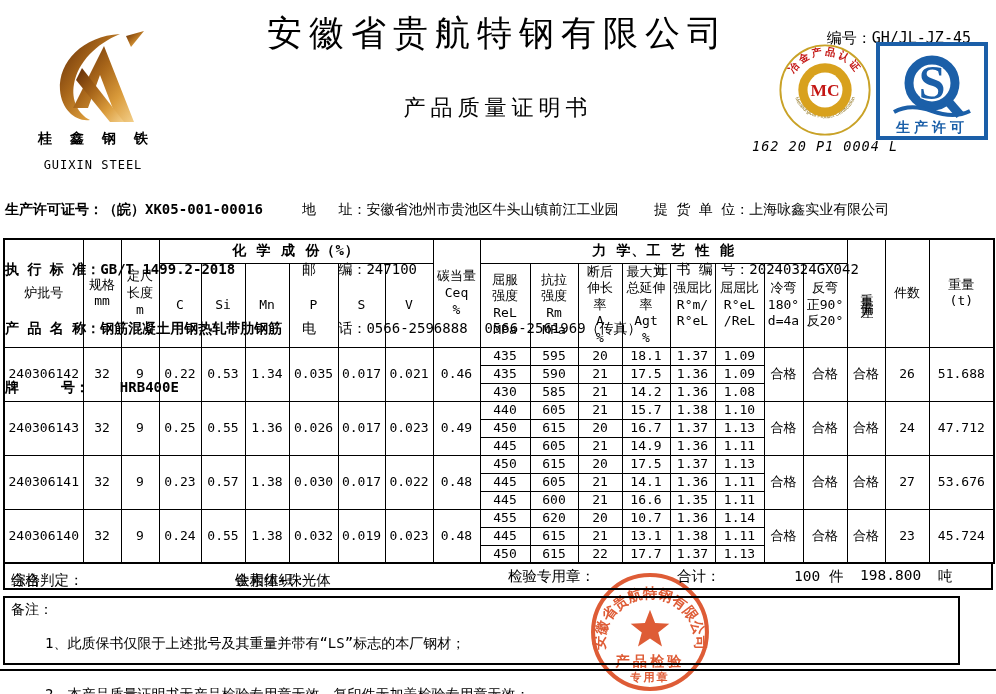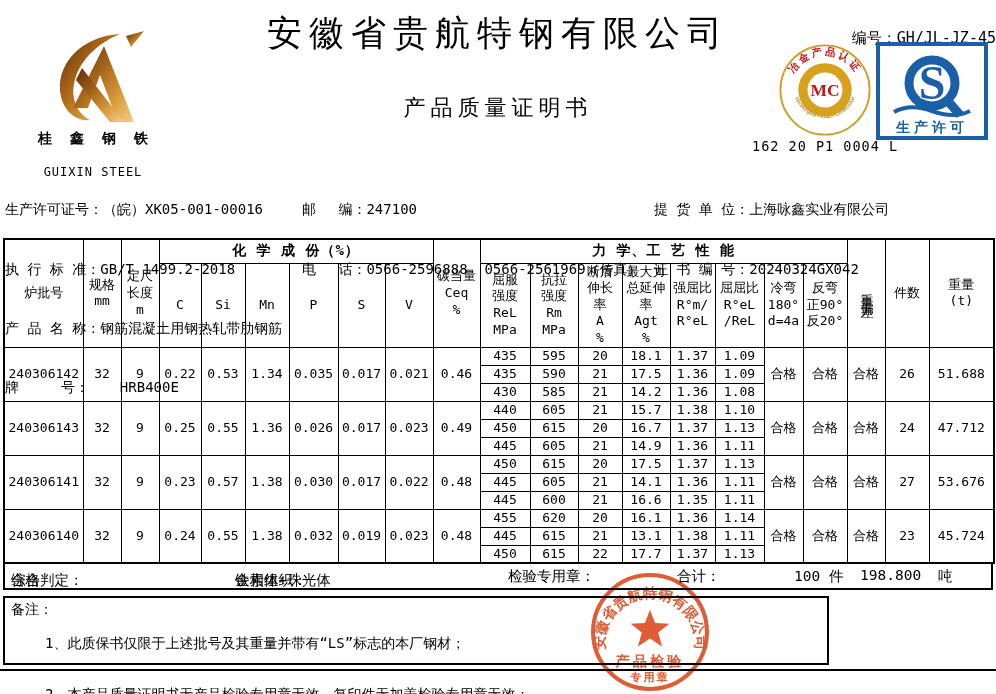--- a/index.html
+++ b/index.html
@@ -3,50 +3,50 @@
 <meta charset="utf-8">
 <style>
   html,body{margin:0;padding:0;background:#fff;}
   .page{position:relative;width:996px;height:694px;background:#fff;overflow:hidden;
         font-family:"DejaVu Sans Mono","Liberation Mono",monospace;color:#000;}
   
   .company-title{position:absolute;top:10px;left:0;width:100%;text-align:center;
     font-family:"Liberation Serif","DejaVu Serif",serif;font-size:35px;letter-spacing:7px;white-space:nowrap;}
   .doc-title{position:absolute;top:93px;left:0;width:100%;text-align:center;
     font-family:"Liberation Serif","DejaVu Serif",serif;font-size:22px;letter-spacing:5px;}
-  .serial{position:absolute;top:29px;right:0;font-size:15px;}
+  .serial{position:absolute;top:29px;right:25px;font-size:15px;}
   
   .guixin{position:absolute;left:38px;top:30px;width:110px;text-align:center;}
   .guixin .cn{display:flex;justify-content:space-between;font-weight:bold;font-size:14px;
     font-family:"Liberation Sans","DejaVu Sans",sans-serif;margin-top:1px;}
-  .guixin .en{font-size:12px;letter-spacing:1px;margin-top:17px;}
+  .guixin .en{font-size:12px;letter-spacing:1px;margin-top:10px;}
   .mc-badge{position:absolute;left:779px;top:44px;width:92px;}
-  .mc-code{position:absolute;left:752px;top:138px;font-size:13.5px;letter-spacing:1px;}
+  .mc-code{position:absolute;left:752px;top:138px;font-size:13.5px;letter-spacing:1px;font-style:italic;}
   .sq-badge{position:absolute;left:876px;top:42px;width:112px;}
   
   .info-col{position:absolute;top:161px;font-size:14px;line-height:19.7px;white-space:pre;}
-  .info-col.c1{left:5px;}
+  .info-col.c1{left:5px;font-weight:bold;}
   .info-col.c2{left:302px;}
   .info-col.c3{left:654px;}
   
   table.cert{position:absolute;left:3px;top:238px;width:990px;border-collapse:collapse;
     table-layout:fixed;border:2px solid #000;}
   .cert th,.cert td{border:1px solid #000;padding:0;text-align:center;vertical-align:middle;
     font-weight:normal;font-size:13px;line-height:1.28;white-space:pre-line;overflow:hidden;}
   .cert thead tr.gr{height:24px;}
   .cert thead tr.sub{height:83px;}
   .cert thead th.group{font-size:14px;letter-spacing:1px;font-weight:bold;}
   .cert tbody tr{height:18px;}
   .vtext{writing-mode:vertical-lr;text-orientation:upright;letter-spacing:4px;margin:0 auto;}
   
   .summary{position:absolute;left:3px;top:563px;width:990px;height:27px;
     border:2px solid #000;border-top:none;box-sizing:border-box;font-size:14.5px;}
   .summary span{position:absolute;top:4px;white-space:pre;}
   
-  .notes{position:absolute;left:3px;top:596px;width:826px;height:69px;border:2px solid #000;
+  .notes{position:absolute;left:3px;top:596px;width:957px;height:69px;border:2px solid #000;
     box-sizing:border-box;font-size:14px;line-height:16.9px;}
   .notes-label{position:absolute;left:6px;top:3px;}
   .notes-body{position:absolute;left:40px;top:3px;white-space:pre;}
   
   .foot-line{position:absolute;left:0;top:669px;width:996px;border-top:2px solid #000;}
   .footer span{position:absolute;top:674px;font-size:14.5px;white-space:pre;}
   .f-insp{left:35px;} .f-tab{left:330px;} .f-date{left:772px;}
   
   .stamp{position:absolute;left:589px;top:571px;width:122px;height:122px;
     mix-blend-mode:multiply;opacity:.93;}
@@ -114,20 +114,21 @@
     <text x="56" y="90" text-anchor="middle" font-size="14" font-weight="bold" class="sq-blue" letter-spacing="4">生产许可</text>
   </svg>
 
   <div class="info-col c1">
     <div><span>生产许可证号：</span><span>（皖）XK05-001-00016</span></div>
     <div><span>执 行 标 准：</span><span>GB/T 1499.2-2018</span></div>
     <div><span>产 品 名 称：</span><span>钢筋混凝土用钢热轧带肋钢筋</span></div>
     <div><span>牌　　　号：</span><span>　  HRB400E</span></div>
   </div>
   <div class="info-col c2">
+    <div><span>地　 址：</span><span>安徽省池州市贵池区牛头山镇前江工业园</span></div>
     <div><span>邮　 编：</span><span>247100</span></div>
     <div><span>电　 话：</span><span>0566-2596888  0566-2561969（传真）</span></div>
   </div>
   <div class="info-col c3">
     <div><span>提 货 单 位：</span><span>上海咏鑫实业有限公司</span></div>
     <div><span>证 书 编 号：</span><span>20240324GX042</span></div>
   </div>
 
   <table class="cert">
     <colgroup>
@@ -335,21 +336,21 @@
           <td rowspan="3">0.24</td>
           <td rowspan="3">0.55</td>
           <td rowspan="3">1.38</td>
           <td rowspan="3">0.032</td>
           <td rowspan="3">0.019</td>
           <td rowspan="3">0.023</td>
           <td rowspan="3">0.48</td>
           <td>455</td>
           <td>620</td>
           <td>20</td>
-          <td>16.1</td>
+          <td>10.7</td>
           <td>1.36</td>
           <td>1.14</td>
           <td rowspan="3">合格</td>
           <td rowspan="3">合格</td>
           <td rowspan="3">合格</td>
           <td rowspan="3">23</td>
           <td rowspan="3">45.724</td>
         </tr>
         <tr>
           <td>445</td>

